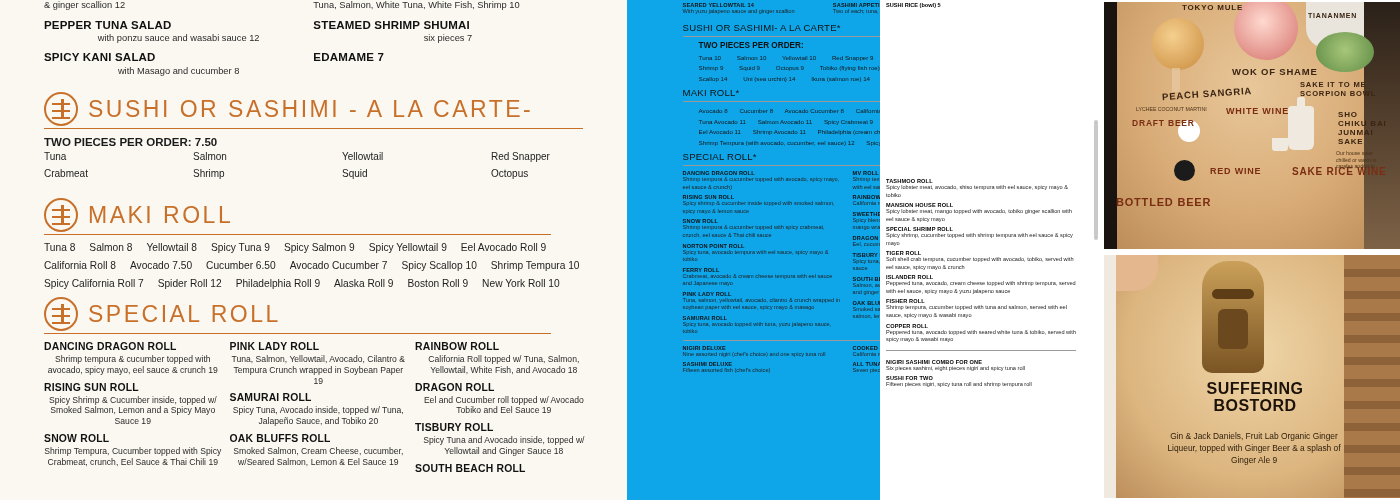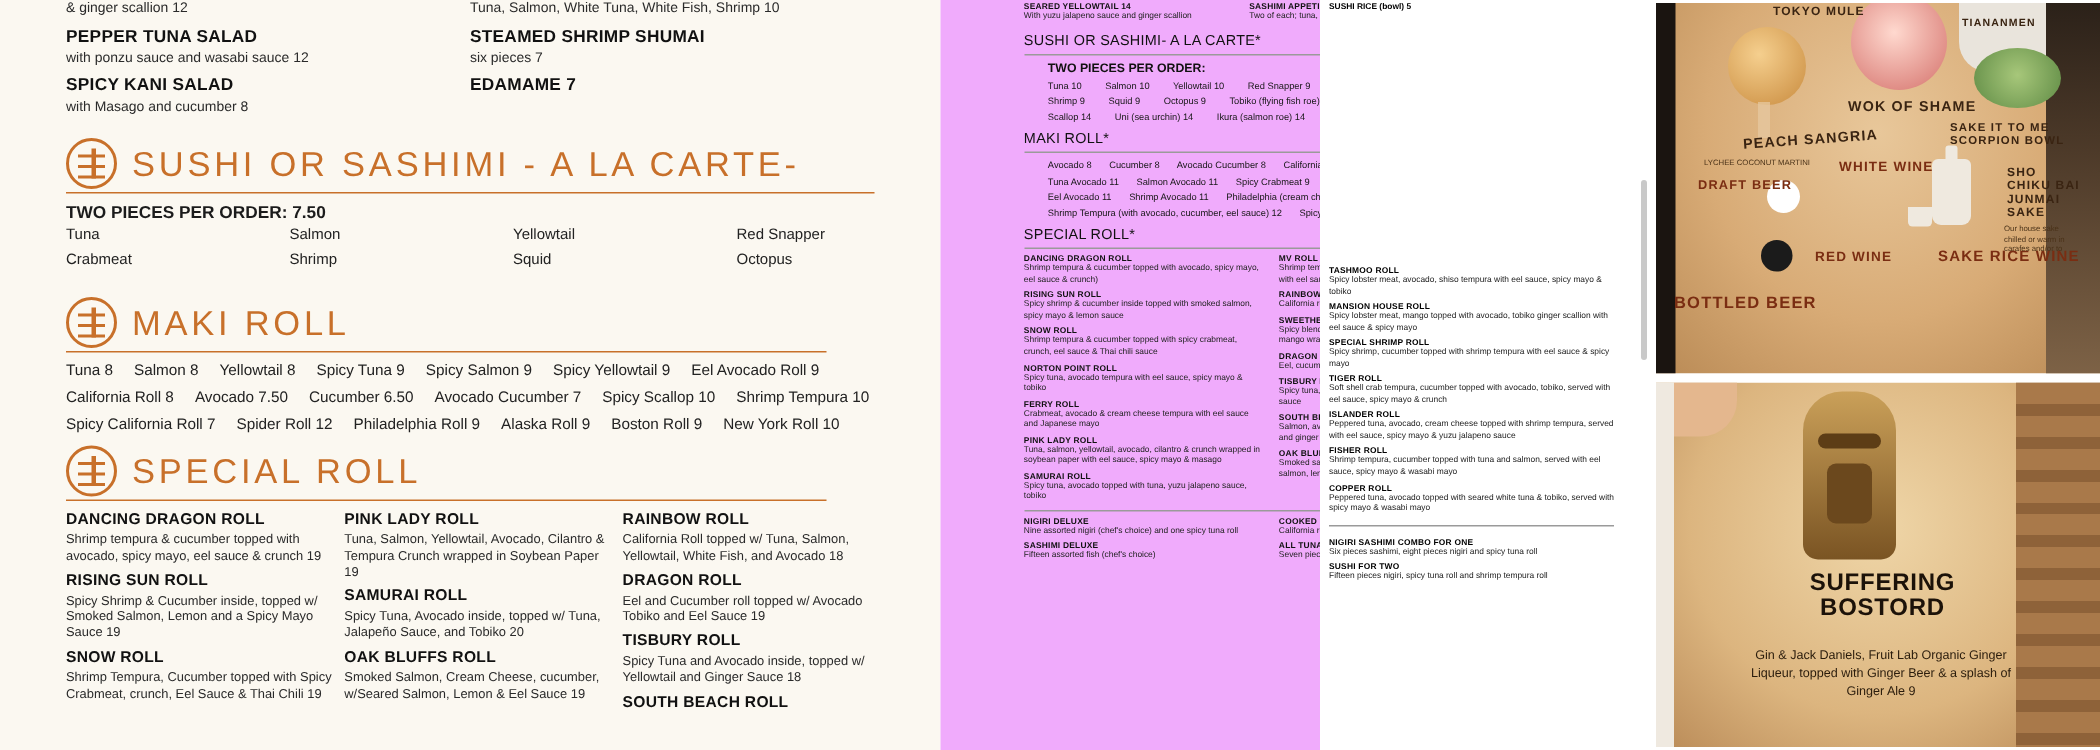--- a/index.html
+++ b/index.html
@@ -21,21 +21,21 @@
     padding: 0 6px;
   }
   .scan-top { display: flex; gap: 0px; padding: 0 38px 0 38px; }
   .scan-col { width: 50%; }
   .dish { margin-bottom: 7px; }
   .dish-name {
     font-size: 11.5px; font-weight: 700; letter-spacing: .2px;
     color: #111; line-height: 1.15;
   }
   .dish-desc {
-    font-size: 9.3px; color: #2a2a2a; line-height: 1.25; margin-top: 1px;
+    font-size: 9.3px; color: #2a2a2a; line-height: 1.25; margin-top: 1px; text-align: center;
   }
   .cut-line { font-size: 9.3px; color: #2a2a2a; line-height: 1.25; }
 
   
   .brand {
     display: flex; align-items: center; gap: 10px;
     margin: 8px 0 2px 38px;
   }
   .seal {
     width: 34px; height: 34px; border-radius: 50%;
@@ -73,21 +73,21 @@
   .maki-row span { white-space: nowrap; }
 
   .special-cols { display: flex; padding: 0 28px 0 38px; gap: 8px; margin-top: 2px; }
   .special-cols .col { width: 33.33%; }
   .special-cols .dish-name { font-size: 10.4px; }
   .special-cols .dish-desc { font-size: 8.6px; }
   .special-cols .dish { margin-bottom: 6px; }
 
   
   .extracted {
-    width: 510px; height: 500px; background: #f0abfc;
+    width: 510px; height: 500px; background: #0ea5e9;
     padding: 0 12px 0 14px; position: relative; overflow: hidden;
     color: #111;
   }
   .x-topgrid { display: flex; gap: 0; padding: 2px 0 0 42px; }
   .x-topgrid .c { }
   .x-topgrid .c1 { width: 190px; }
   .x-topgrid .c2 { width: 200px; }
   .x-topgrid .c3 { width: 110px; }
   .x-item { margin-bottom: 3px; }
   .x-name { font-size: 5.6px; font-weight: 700; letter-spacing: .15px; }

